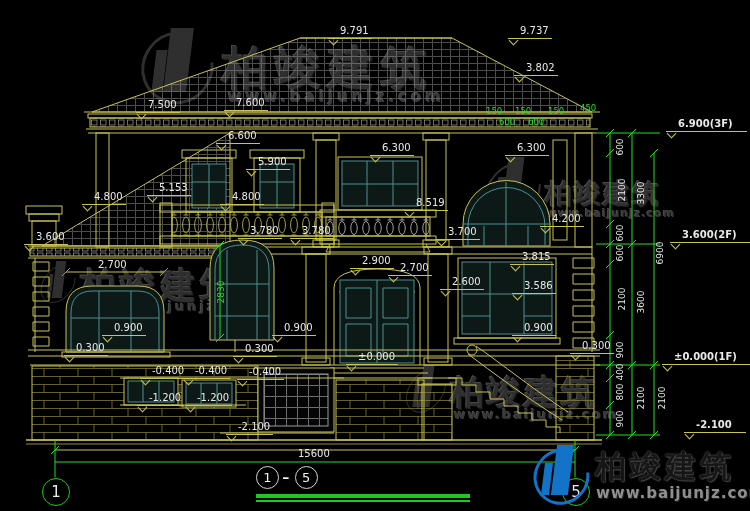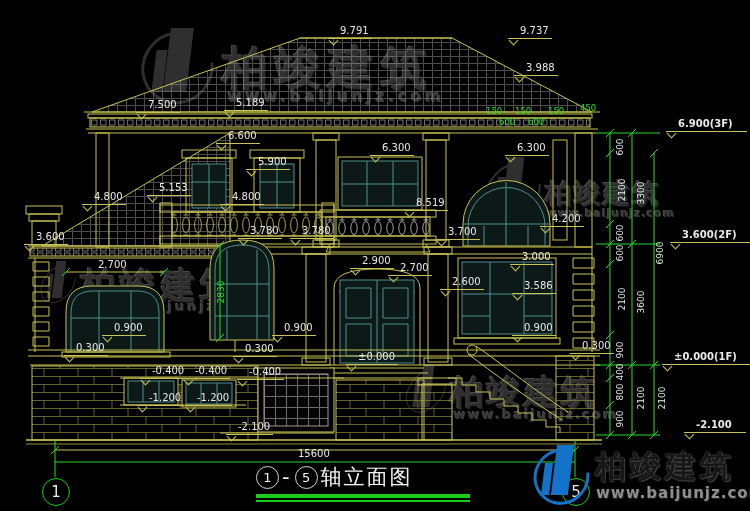--- a/index.html
+++ b/index.html
@@ -284,37 +284,37 @@
       <path d="M51 454l8-8M571 454l8-8"></path>
       <path d="M62 276l8-8M160 276l8-8"></path>
       <line x1="220" y1="245" x2="220" y2="338"></line>
       <path d="M216 249l8-8M216 342l8-8"></path>
     </g>
   </svg>
 
   <div id="ann-layer">
       <span class="ann lvl" style="left: 328px; top: 25px;">9.791</span>
       <span class="ann lvl" style="left: 508px; top: 25px;">9.737</span>
-      <span class="ann lvl" style="left: 514px; top: 62px;">3.988</span>
+      <span class="ann lvl" style="left: 514px; top: 62px;">3.802</span>
       <span class="ann lvl" style="left: 136px; top: 99px;">7.500</span>
-      <span class="ann lvl" style="left: 224px; top: 97px;">5.189</span>
+      <span class="ann lvl" style="left: 224px; top: 97px;">7.600</span>
       <span class="ann lvl" style="left: 216px; top: 130px;">6.600</span>
       <span class="ann lvl" style="left: 370px; top: 142px;">6.300</span>
       <span class="ann lvl" style="left: 505px; top: 142px;">6.300</span>
       <span class="ann lvl" style="left: 246px; top: 156px;">5.900</span>
       <span class="ann lvl" style="left: 147px; top: 182px;">5.153</span>
       <span class="ann lvl" style="left: 82px; top: 191px;">4.800</span>
       <span class="ann lvl" style="left: 220px; top: 191px;">4.800</span>
       <span class="ann lvl" style="left: 404px; top: 197px;">8.519</span>
       <span class="ann lvl" style="left: 540px; top: 213px;">4.200</span>
       <span class="ann lvl" style="left: 238px; top: 225px;">3.780</span>
       <span class="ann lvl" style="left: 290px; top: 225px;">3.780</span>
       <span class="ann lvl" style="left: 436px; top: 226px;">3.700</span>
       <span class="ann lvl" style="left: 24px; top: 231px;">3.600</span>
-      <span class="ann lvl" style="left: 510px; top: 251px;">3.000</span>
+      <span class="ann lvl" style="left: 510px; top: 251px;">3.815</span>
       <span class="ann lvl" style="left: 350px; top: 255px;">2.900</span>
       <span class="ann lvl" style="left: 388px; top: 262px;">2.700</span>
       <span class="ann lvl" style="left: 440px; top: 264px; margin-top: 12px;">2.600</span>
       <span class="ann lvl" style="left: 512px; top: 280px;">3.586</span>
       <span class="ann lvl" style="left: 102px; top: 322px;">0.900</span>
       <span class="ann lvl" style="left: 272px; top: 322px;">0.900</span>
       <span class="ann lvl" style="left: 512px; top: 322px;">0.900</span>
       <span class="ann lvl" style="left: 64px; top: 342px;">0.300</span>
       <span class="ann lvl" style="left: 233px; top: 343px;">0.300</span>
       <span class="ann lvl" style="left: 570px; top: 340px;">0.300</span>
@@ -354,21 +354,20 @@
       <span class="ann vg" style="left: 221px; top: 292px;">2830</span>
     </div>
 
   <div class="axbub" style="left:42px;top:478px;">1</div>
   <div class="axbub" style="left:562px;top:478px;">5</div>
 
   <div id="dtitle">
     <span class="tc">1</span>
     <span>-</span>
     <span class="tc">5</span>
-    <span>轴立面图</span>
   </div>
   <div class="tunder" style="top:494px;width:214px;height:4px;"></div>
   <div class="tunder" style="top:500px;width:214px;height:2px;"></div>
 
   <span class="wicon" style="left:533px;top:444px;width:58px;height:62px;font-size:17px;color:#1273c9;z-index:9;">
       <i class="arc"></i>
       <i class="b1"></i>
       <i class="b2"></i>
     </span>
   <div id="logo-brand" style="left:595px;top:446px;font-size:31px;letter-spacing:4px;">柏竣建筑</div>

